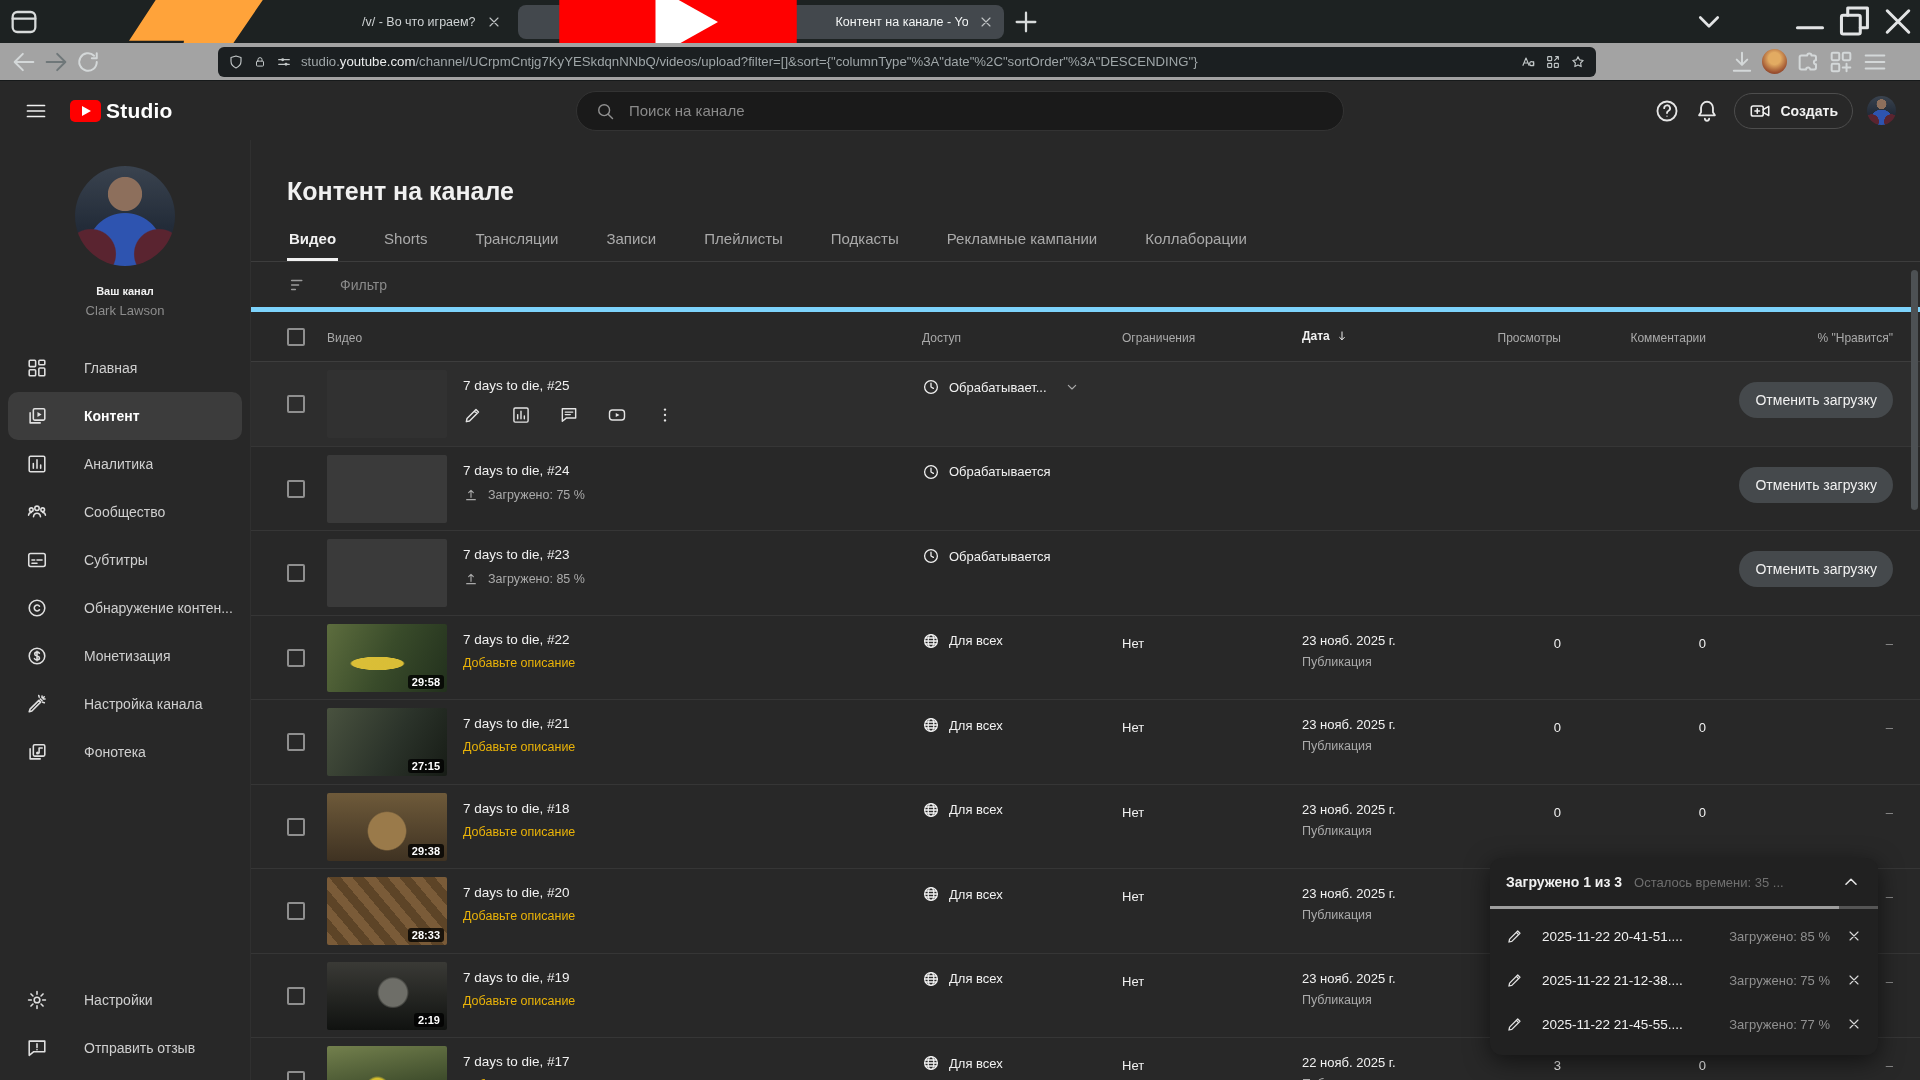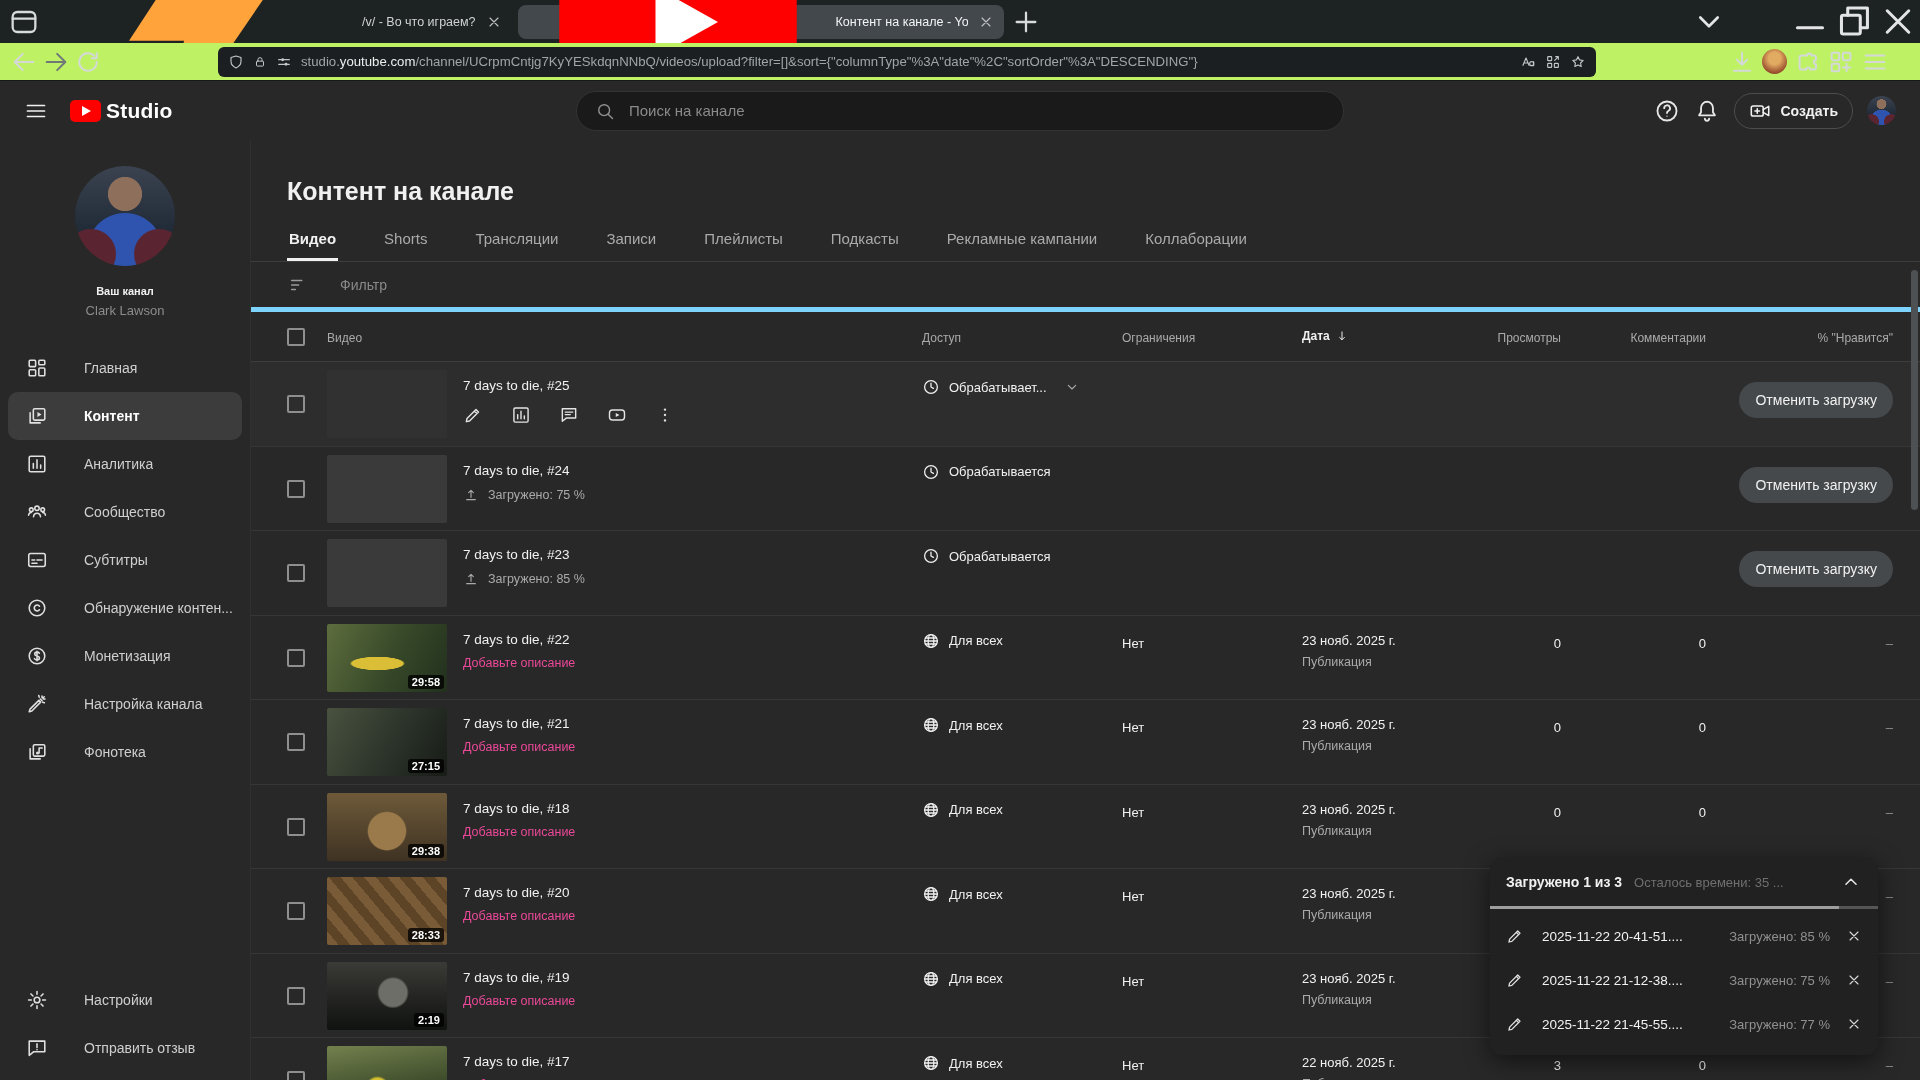--- a/index.html
+++ b/index.html
@@ -20,21 +20,21 @@
   .btab.active { background:#43484d; color:#f3f5f5; }
   .btab .fav { margin-right:8px; }
   .btab-title { max-width:150px; overflow:hidden; white-space:nowrap; }
   .btab.active .btab-title { max-width:132px; }
   .tab-close { width:16px; height:16px; margin-left:10px; color:#c0c4c5; }
   .newtab { width:32px; height:32px; color:#d8dbdb; }
   .win-controls { margin-left:auto; display:flex; align-items:center; height:100%; }
   .wc { width:44px; height:100%; color:#e2e4e5; display:flex; align-items:center; justify-content:center; }
   .wc.tab-chev { width:38px; margin-right:60px; }
 
-  .navbar { position:absolute; top:43px; left:0; right:0; height:38px; background:#bef264; border-bottom:1px solid #16191a; display:flex; align-items:center; padding:0 10px; }
+  .navbar { position:absolute; top:43px; left:0; right:0; height:38px; background:#a3a3a3; border-bottom:1px solid #16191a; display:flex; align-items:center; padding:0 10px; }
   .nav-icn { width:28px; height:28px; color:#d4d8d9; display:flex; align-items:center; justify-content:center; margin-right:4px; }
   .nav-icn.fwd { color:#6f7779; }
   .urlbar { height:30px; background:#1b1f21; border-radius:6px; display:flex; align-items:center; width:1378px; margin-left:112px; padding:0 10px; gap:9px; }
   .url-text { flex:1; font-size:13.2px; white-space:nowrap; overflow:hidden; color:#9fa6a8; }
   .u-domain { color:#eceeee; }
   .ub-icn { color:#c2c7c8; }
   .tool-icons { display:flex; align-items:center; gap:6px; margin-left:132px; }
   .tool { width:28px; height:28px; color:#d4d8d9; display:flex; align-items:center; justify-content:center; }
   .avatar-tool { width:25px; height:25px; border-radius:50%; background:radial-gradient(circle at 50% 38%, #e2ab62 0 30%, #9c5130 70%, #6b3120); }
 
@@ -98,21 +98,21 @@
   .thumb-dark { background:#313131; } .thumb-gray { background:#3a3a3a; }
   .thumb-jungle { background: radial-gradient(ellipse 64px 16px at 42% 58%, rgba(226,196,55,0.95) 0 40%, rgba(0,0,0,0) 43%), linear-gradient(115deg,#5d6d3e,#394b2a 50%,#22301d); }
   .thumb-darkforest { background: linear-gradient(120deg,#49523f,#2b332a 55%,#171c16); }
   .thumb-crate { background: radial-gradient(circle at 50% 56%, #9a7a4a 0 26%, rgba(0,0,0,0) 28%), linear-gradient(180deg,#6e5a3a,#3f3222); }
   .thumb-planks { background: repeating-linear-gradient(50deg,#7a5b38 0 9px,#5d4427 9px 18px); }
   .thumb-machine { background: radial-gradient(circle at 55% 45%, #6e6e68 0 18%, rgba(0,0,0,0) 21%), linear-gradient(180deg,#3a3a36,#101210); }
   .thumb-grass { background: radial-gradient(circle at 42% 62%, #d6c02e 0 12%, rgba(0,0,0,0) 15%), linear-gradient(170deg,#73804d,#3f4d2c 60%,#2a3620); }
   .dur { position:absolute; right:3px; bottom:3px; background:rgba(0,0,0,0.78); color:#fff; font-size:11px; font-weight:700; padding:1px 4px; border-radius:3px; }
   .c-body { position:absolute; left:212px; top:14px; }
   .r-title { font-size:13.5px; color:#f1f1f1; }
-  .r-desc { margin-top:8px; font-size:12.5px; color:#ec4899; }
+  .r-desc { margin-top:8px; font-size:12.5px; color:#eab308; }
   .r-upstat { margin-top:8px; display:flex; align-items:center; gap:9px; color:#aaa; font-size:12.5px; }
   .r-actions { margin-top:11px; display:flex; gap:28px; color:#e3e3e3; }
   .c-access { position:absolute; left:671px; top:16px; display:flex; align-items:center; gap:9px; font-size:13px; color:#f1f1f1; }
   .c-access .chev { color:#aaa; margin-left:8px; }
   .c-restr { position:absolute; left:871px; top:20px; font-size:13px; color:#f1f1f1; }
   .c-date { position:absolute; left:1051px; top:17px; font-size:13px; color:#f1f1f1; }
   .d2 { margin-top:7px; font-size:12.5px; color:#aaa; }
   .c-views,.c-comm,.c-likes { position:absolute; top:20px; font-size:13px; color:#f1f1f1; text-align:right; width:130px; }
   .c-views { left:1180px; } .c-comm { left:1325px; } .c-likes { left:1512px; color:#909090; }
   .c-cancel { position:absolute; right:27px; top:20px; height:36px; border-radius:18px; background:#45494c; color:#f1f1f1; font-size:14px; font-weight:500; display:flex; align-items:center; padding:16px 16px; }

